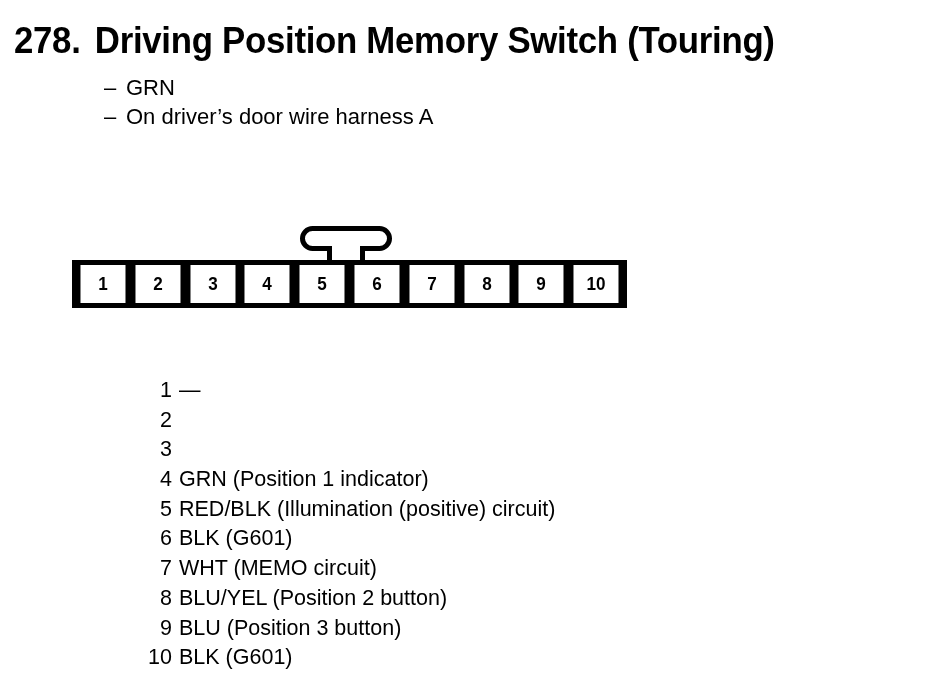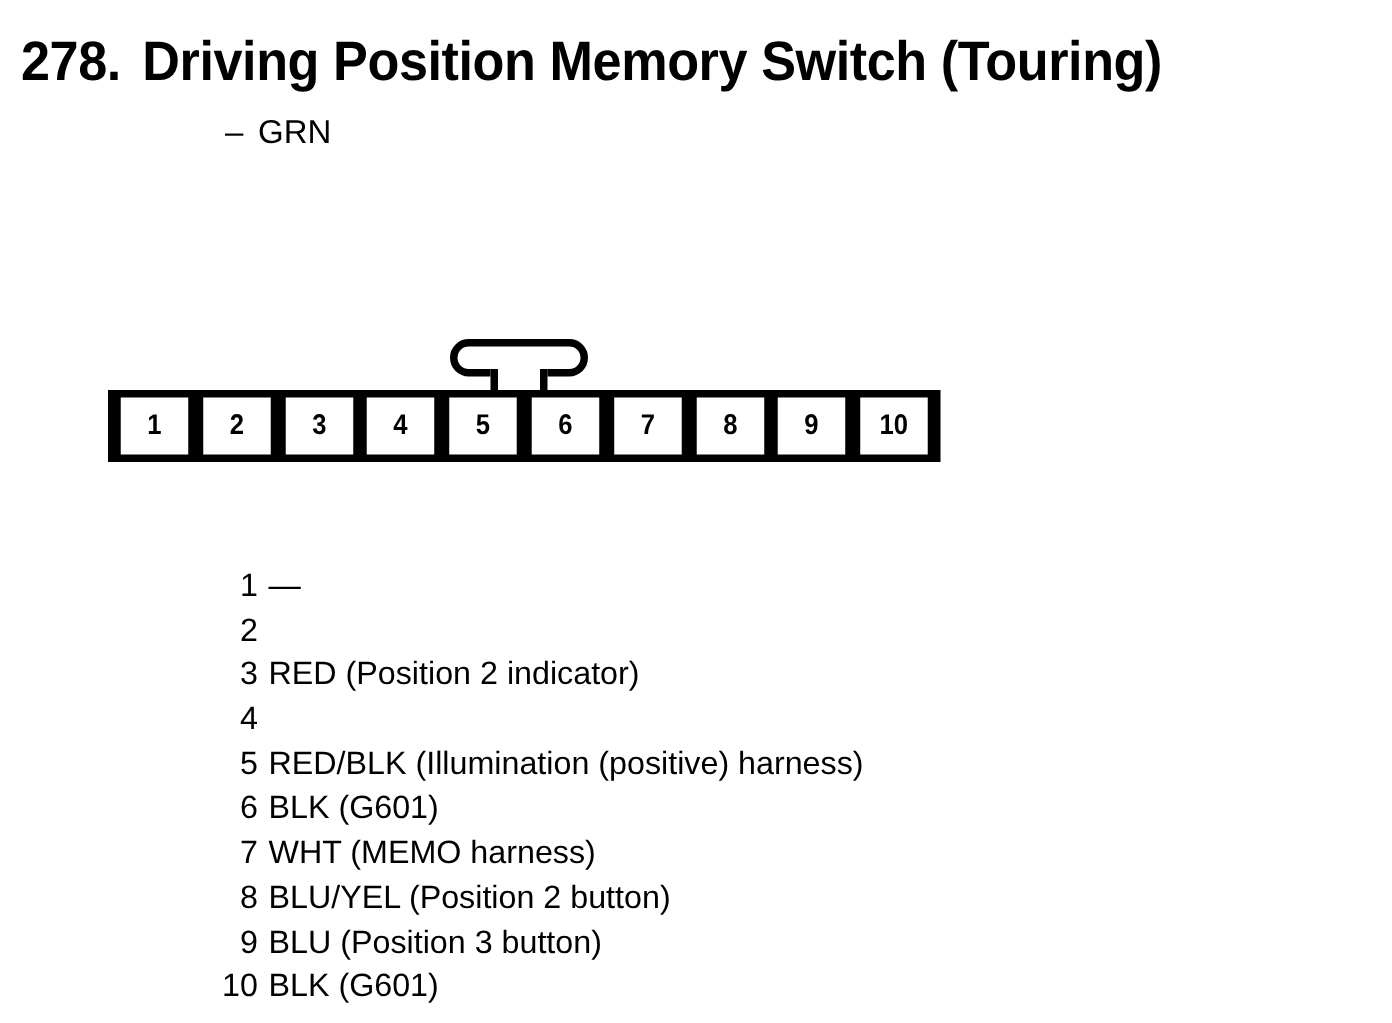--- a/index.html
+++ b/index.html
@@ -34,21 +34,20 @@
     display: inline-block;
     min-width: 86px;
   }
 
   
   #subtitle-list {
     position: absolute;
     left: 104px;
     top: 74px;
     line-height: 28.6px;
-    margin-left: 46px;
   }
   .subtitle-row {
     font-size: 22px;
     white-space: nowrap;
     height: 28.6px;
   }
   .subtitle-dash {
     display: inline-block;
     width: 22px;
   }
@@ -136,20 +135,23 @@
 </head>
 <body>
 
 <div id="page-title">
   <span class="title-num">278.</span><span>Driving Position Memory Switch (Touring)</span>
 </div>
 
 <div id="subtitle-list">
   <div class="subtitle-row">
     <span class="subtitle-dash">–</span><span>GRN</span>
+  </div>
+  <div class="subtitle-row">
+    <span class="subtitle-dash">–</span><span>On driver’s door wire harness A</span>
   </div>
 </div>
 
 <div id="connector-diagram">
   <div id="latch-tab"></div>
   <div id="latch-stem"></div>
   <div id="connector-body">
     <div class="pin-cell">1</div>
     <div class="pin-cell">2</div>
     <div class="pin-cell">3</div>
@@ -166,36 +168,36 @@
 <div id="pin-legend">
   <div class="legend-row">
     <span class="legend-num">1</span>
     <span class="legend-desc">—</span>
   </div>
   <div class="legend-row">
     <span class="legend-num">2</span>
   </div>
   <div class="legend-row">
     <span class="legend-num">3</span>
-    <span class="legend-desc">RED (Position 2 indicator)</span>
   </div>
   <div class="legend-row">
     <span class="legend-num">4</span>
+    <span class="legend-desc">GRN (Position 1 indicator)</span>
   </div>
   <div class="legend-row">
     <span class="legend-num">5</span>
-    <span class="legend-desc">RED/BLK (Illumination (positive) harness)</span>
+    <span class="legend-desc">RED/BLK (Illumination (positive) circuit)</span>
   </div>
   <div class="legend-row">
     <span class="legend-num">6</span>
     <span class="legend-desc">BLK (G601)</span>
   </div>
   <div class="legend-row">
     <span class="legend-num">7</span>
-    <span class="legend-desc">WHT (MEMO harness)</span>
+    <span class="legend-desc">WHT (MEMO circuit)</span>
   </div>
   <div class="legend-row">
     <span class="legend-num">8</span>
     <span class="legend-desc">BLU/YEL (Position 2 button)</span>
   </div>
   <div class="legend-row">
     <span class="legend-num">9</span>
     <span class="legend-desc">BLU (Position 3 button)</span>
   </div>
   <div class="legend-row">

